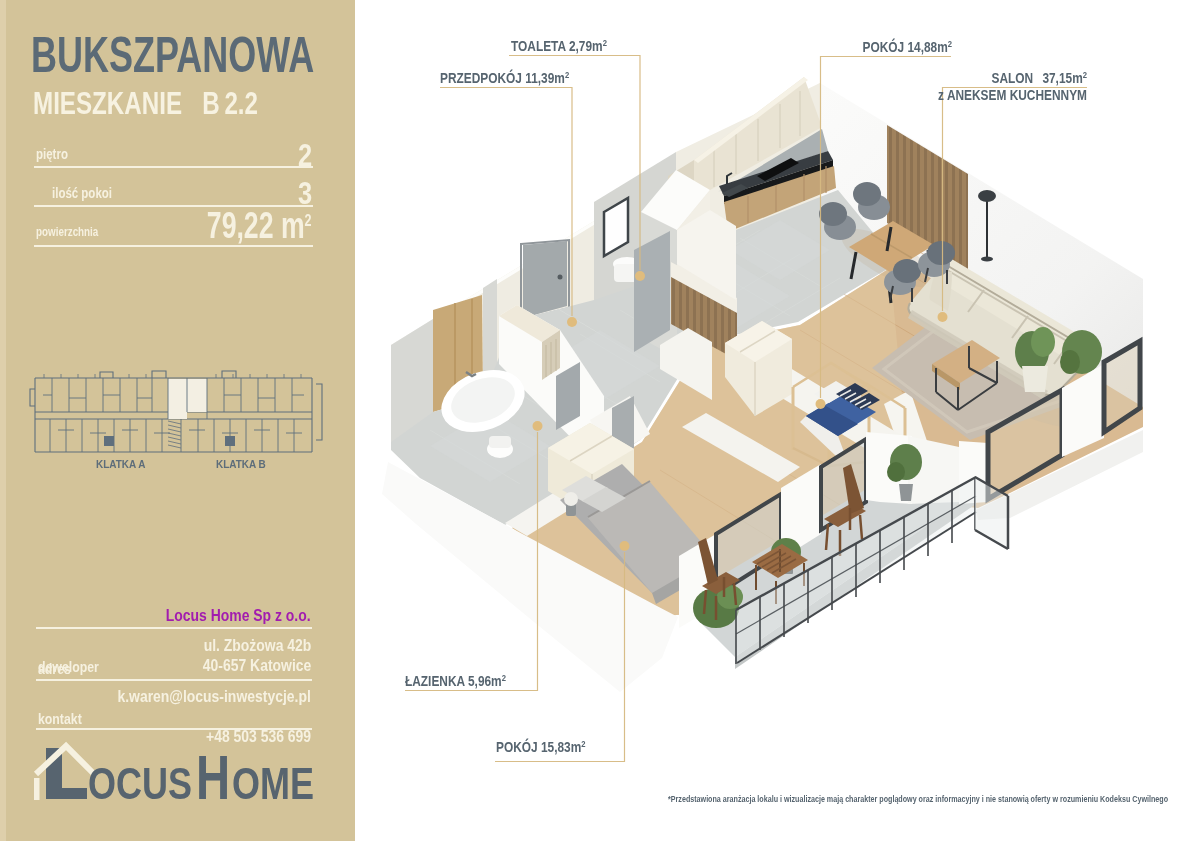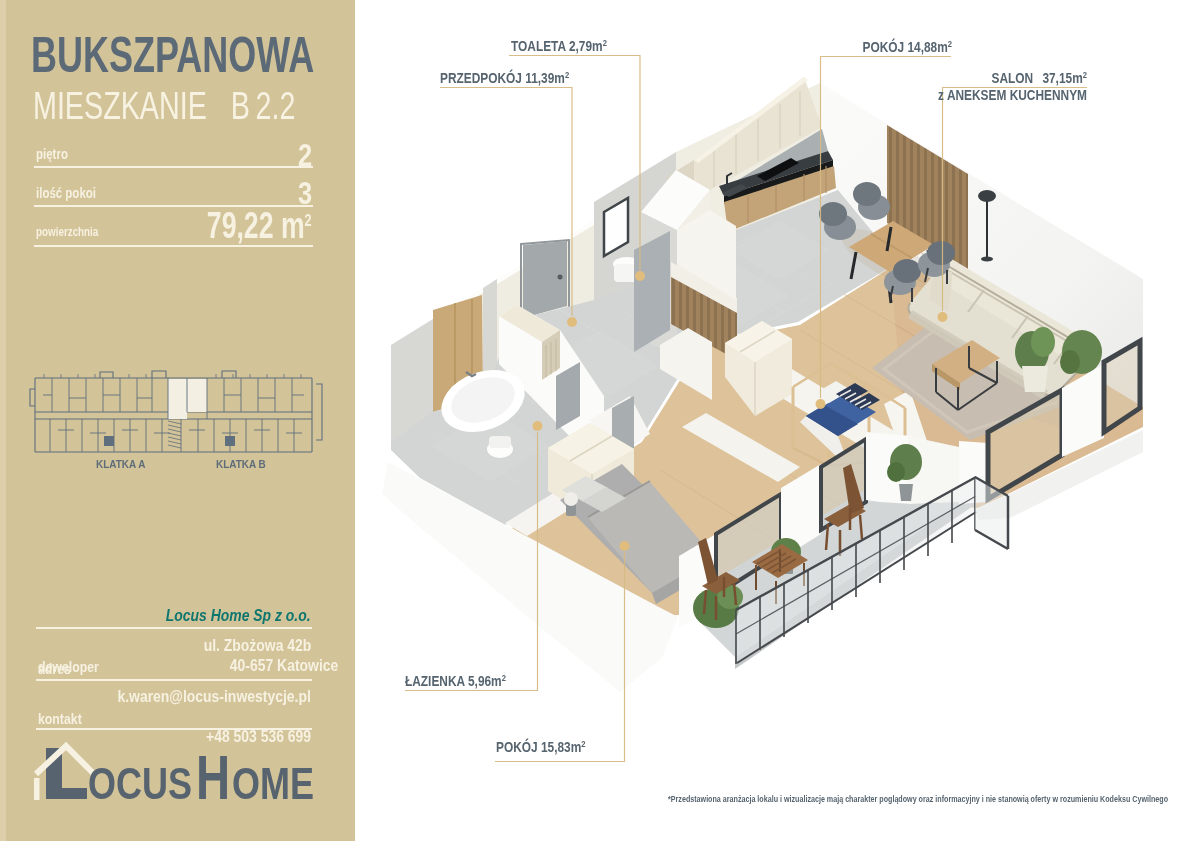--- a/index.html
+++ b/index.html
@@ -11,27 +11,27 @@
 </head>
 <body>
 <div class="page">
 
 <div style="position:absolute;left:0;top:0;width:355px;height:841px;background:#d3c399;"></div>
 
 <div style="position:absolute;left:0;top:0;width:6px;height:841px;background:#decfab;"></div>
 
 <div style="position:absolute;left:31px;top:26px;color:#5b6a76;font-weight:bold;font-size:50px;letter-spacing:0px;"><span class="cond" style="transform:scaleX(0.72);">BUKSZPANOWA</span></div>
 
-<div style="position:absolute;left:33px;top:85px;color:#f7f2e1;font-weight:normal;font-size:38px;"><span class="cond" style="transform:scaleX(0.755);">MIESZKANIE&nbsp;&nbsp;&nbsp;B 2.2</span></div>
+<div style="position:absolute;left:33px;top:85px;color:#f7f2e1;font-weight:bold;font-size:32px;"><span class="cond" style="transform:scaleX(0.755);">MIESZKANIE&nbsp;&nbsp;&nbsp;B 2.2</span></div>
 
 <div style="position:absolute;left:36px;top:146px;color:#f6f1e0;font-size:14px;font-weight:bold;"><span class="cond">piętro</span></div>
 <div style="position:absolute;right:878px;top:138px;color:#f6f1e0;font-size:31px;font-weight:bold;"><span class="condR">2</span></div>
 <div style="position:absolute;left:34px;top:166px;width:279px;height:2px;background:#f6f1e0;"></div>
 
-<div style="position:absolute;left:36px;top:185px;color:#f6f1e0;font-size:14px;font-weight:bold;"><span class="cond">ilość pokoi</span></div>
+<div style="position:absolute;left:52px;top:185px;color:#f6f1e0;font-size:14px;font-weight:bold;"><span class="cond">ilość pokoi</span></div>
 <div style="position:absolute;right:878px;top:176px;color:#f6f1e0;font-size:31px;font-weight:bold;"><span class="condR">3</span></div>
 <div style="position:absolute;left:34px;top:205px;width:279px;height:2px;background:#f6f1e0;"></div>
 
 <div style="position:absolute;left:36px;top:225px;color:#f6f1e0;font-size:12px;font-weight:bold;"><span class="cond">powierzchnia</span></div>
 <div style="position:absolute;right:878px;top:205px;color:#f6f1e0;font-size:36px;font-weight:bold;"><span class="condR" style="transform:scaleX(0.74);">79,22 m<span style="font-size:17px;vertical-align:12px;">2</span></span></div>
 <div style="position:absolute;left:34px;top:245px;width:279px;height:2px;background:#f6f1e0;"></div>
 
 <svg id="miniplan" style="position:absolute;left:0;top:0;" width="355" height="500" viewBox="0 0 355 500">
   <g stroke="#5f6f7d" fill="none" stroke-width="1.1">
 
@@ -62,26 +62,26 @@
   </g>
 
   <rect x="104" y="436" width="10" height="10" fill="#5f6f7d"></rect>
   <rect x="225" y="436" width="10" height="10" fill="#5f6f7d"></rect>
 
   <text x="96" y="468" fill="#5d6d7a" font-size="10.5" font-weight="bold" font-family="Liberation Sans, sans-serif" transform="scale(0.95,1)" style="transform-origin:96px 468px;">KLATKA A</text>
   <text x="216" y="468" fill="#5d6d7a" font-size="10.5" font-weight="bold" font-family="Liberation Sans, sans-serif" transform="scale(0.95,1)" style="transform-origin:216px 468px;">KLATKA B</text>
 </svg>
 
 <div style="position:absolute;left:38px;top:610px;color:#f6f1e0;font-size:15px;font-weight:bold;margin-top:48px;"><span class="cond">deweloper</span></div>
-<div style="position:absolute;right:879px;top:606px;color:#0f766e;font-size:17px;font-weight:bold;font-style:italic;"><span class="condR">Locus Home Sp z o.o.</span></div>
+<div style="position:absolute;right:879px;top:606px;color:#a21caf;font-size:17px;font-weight:bold;"><span class="condR">Locus Home Sp z o.o.</span></div>
 <div style="position:absolute;left:36px;top:627px;width:276px;height:2px;background:#f6f1e0;"></div>
 
 <div style="position:absolute;left:38px;top:660px;color:#f6f1e0;font-size:15px;font-weight:bold;"><span class="cond">adres</span></div>
 <div style="position:absolute;right:879px;top:636px;color:#f6f1e0;font-size:17px;font-weight:bold;"><span class="condR">ul. Zbożowa 42b</span></div>
-<div style="position:absolute;right:852px;top:656px;color:#f6f1e0;font-size:17px;font-weight:bold;"><span class="condR">40-657 Katowice</span></div>
+<div style="position:absolute;right:879px;top:656px;color:#f6f1e0;font-size:17px;font-weight:bold;"><span class="condR">40-657 Katowice</span></div>
 <div style="position:absolute;left:36px;top:679px;width:276px;height:2px;background:#f6f1e0;"></div>
 
 <div style="position:absolute;left:38px;top:710px;color:#f6f1e0;font-size:15px;font-weight:bold;"><span class="cond">kontakt</span></div>
 <div style="position:absolute;right:879px;top:687px;color:#f6f1e0;font-size:17px;font-weight:bold;"><span class="condR">k.waren@locus-inwestycje.pl</span></div>
 <div style="position:absolute;right:879px;top:707px;color:#f6f1e0;font-size:17px;font-weight:bold;margin-top:20px;"><span class="condR">+48 503 536 699</span></div>
 <div style="position:absolute;left:36px;top:728px;width:276px;height:2px;background:#f6f1e0;"></div>
 
 <svg id="logo" style="position:absolute;left:0;top:735px;" width="355" height="80" viewBox="0 0 355 80">
 
   <path d="M46,13 h16 v40 h25 v11 h-41 z" fill="#57646f"></path>

